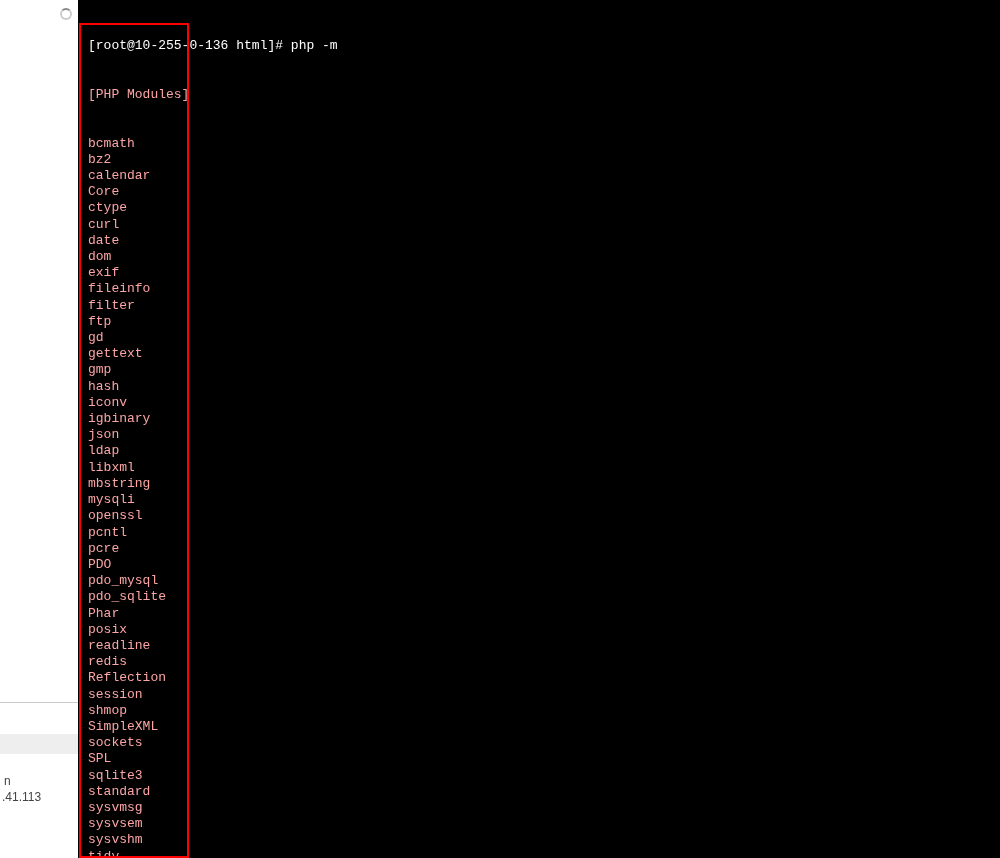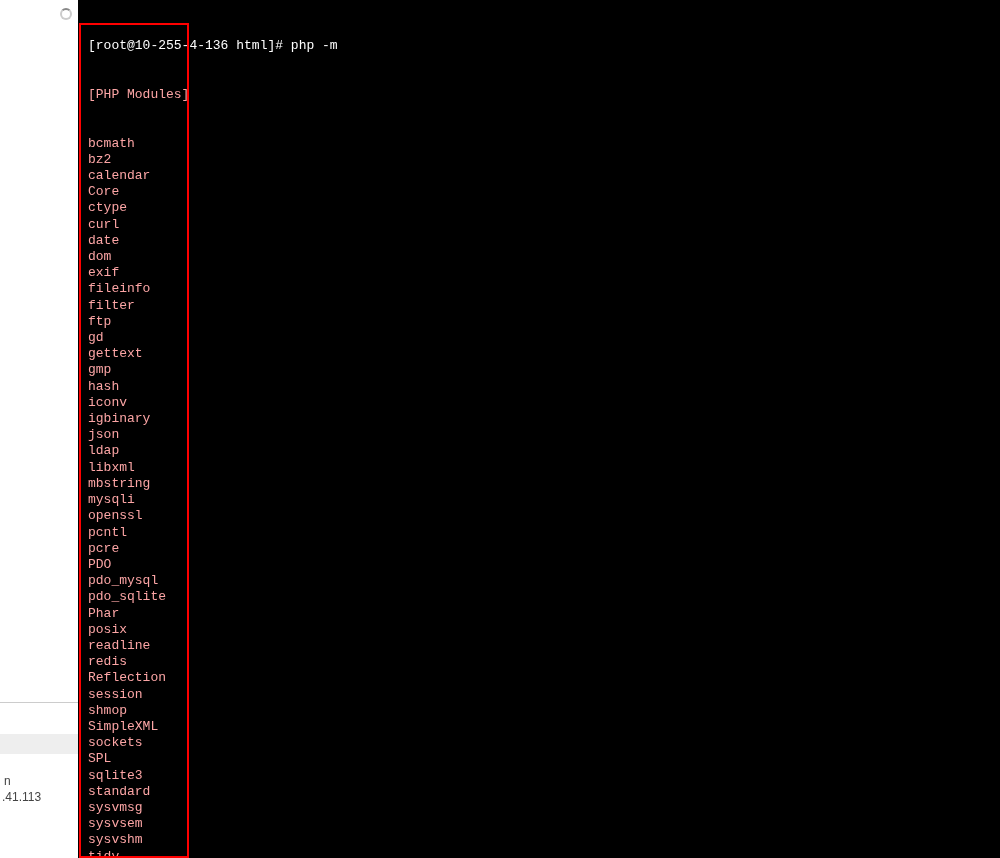--- a/index.html
+++ b/index.html
@@ -97,18 +97,18 @@
 
 <div class="left-panel">
   <div class="spinner-icon"></div>
   <div class="left-divider1"></div>
   <div class="left-divider2"></div>
   <div class="left-text1">n</div>
   <div class="left-text2">.41.113</div>
 </div>
 
 <div class="terminal">
-  <div class="prompt-line">[root@10-255-4-136 html]# php -m</div>
+  <div class="prompt-line">[root@10-255-0-136 html]# php -m</div>
   <div class="module-line">[PHP Modules]</div>
   <div id="modules-container"><div class="module-line">bcmath</div><div class="module-line">bz2</div><div class="module-line">calendar</div><div class="module-line">Core</div><div class="module-line">ctype</div><div class="module-line">curl</div><div class="module-line">date</div><div class="module-line">dom</div><div class="module-line">exif</div><div class="module-line">fileinfo</div><div class="module-line">filter</div><div class="module-line">ftp</div><div class="module-line">gd</div><div class="module-line">gettext</div><div class="module-line">gmp</div><div class="module-line">hash</div><div class="module-line">iconv</div><div class="module-line">igbinary</div><div class="module-line">json</div><div class="module-line">ldap</div><div class="module-line">libxml</div><div class="module-line">mbstring</div><div class="module-line">mysqli</div><div class="module-line">openssl</div><div class="module-line">pcntl</div><div class="module-line">pcre</div><div class="module-line">PDO</div><div class="module-line">pdo_mysql</div><div class="module-line">pdo_sqlite</div><div class="module-line">Phar</div><div class="module-line">posix</div><div class="module-line">readline</div><div class="module-line">redis</div><div class="module-line">Reflection</div><div class="module-line">session</div><div class="module-line">shmop</div><div class="module-line">SimpleXML</div><div class="module-line">sockets</div><div class="module-line">SPL</div><div class="module-line">sqlite3</div><div class="module-line">standard</div><div class="module-line">sysvmsg</div><div class="module-line">sysvsem</div><div class="module-line">sysvshm</div><div class="module-line">tidy</div></div>
 </div>
 
 <div class="red-highlight"></div>
 
 </body></html>

